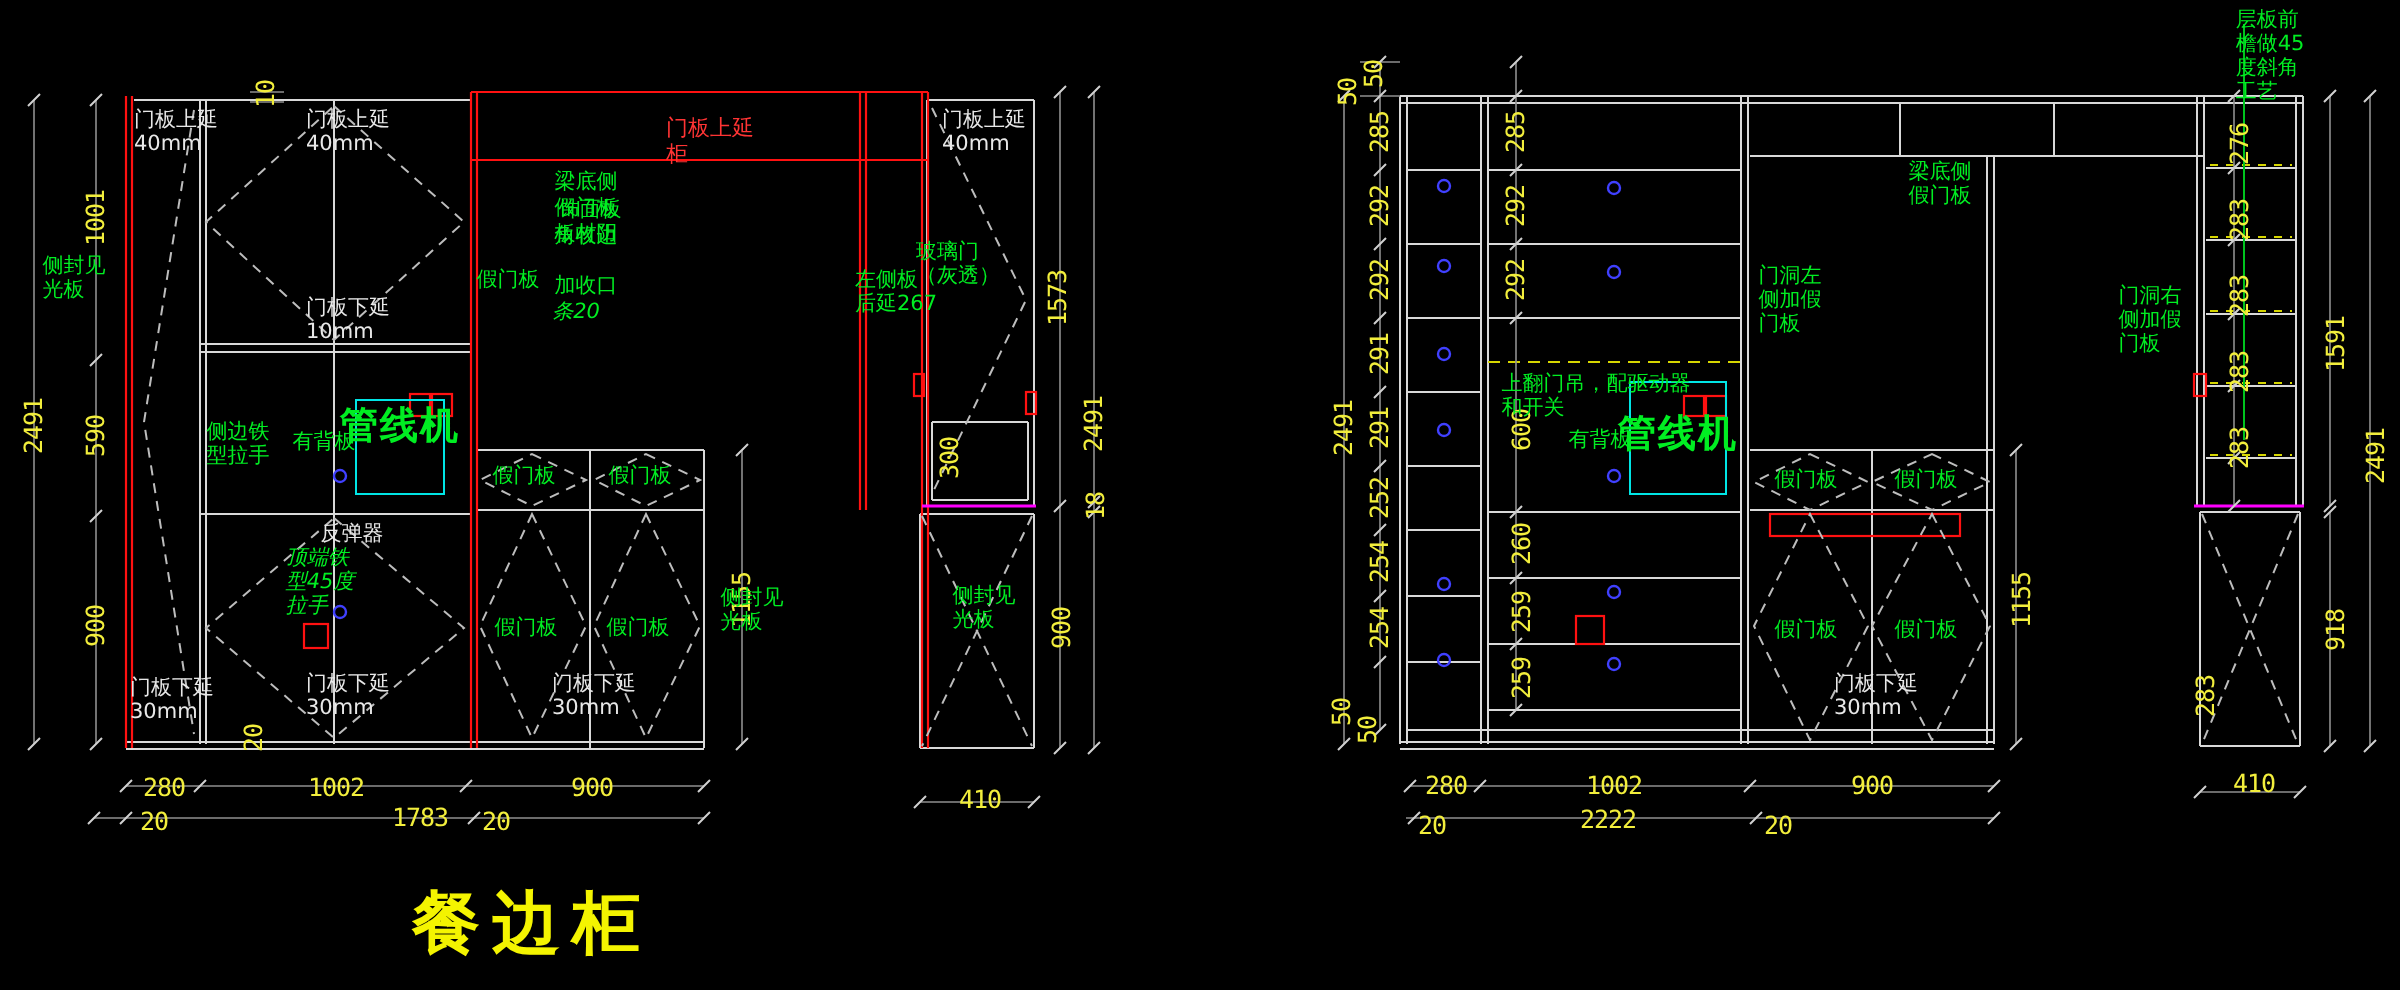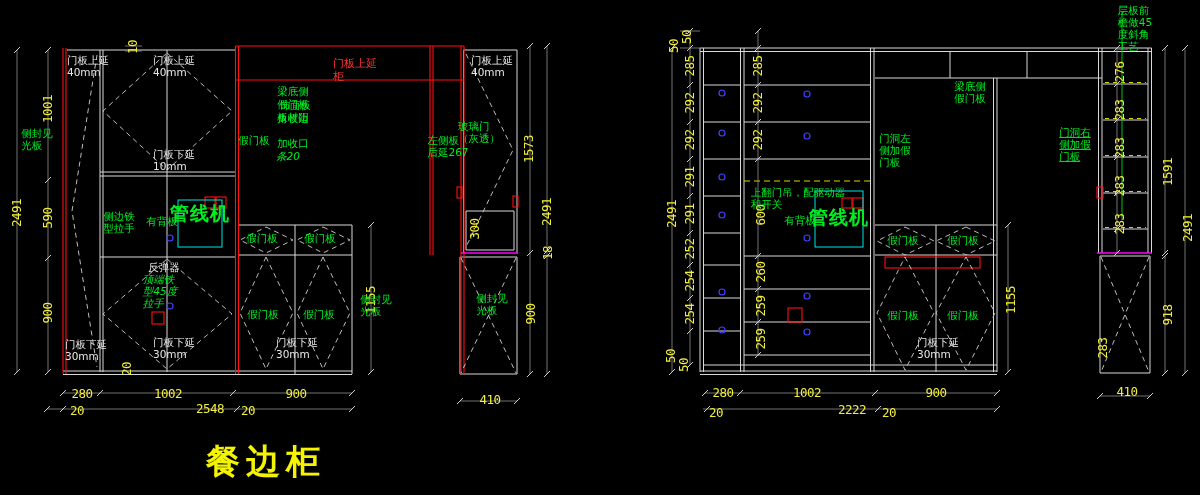--- a/index.html
+++ b/index.html
@@ -181,38 +181,38 @@
       <span class="lbl dim" style="left: 17px; top: 213px; transform: translate(-50%, -50%) rotate(-90deg);">2491</span>
       <span class="lbl dim" style="left: 48px; top: 109px; transform: translate(-50%, -50%) rotate(-90deg);">1001</span>
       <span class="lbl dim" style="left: 48px; top: 218px; transform: translate(-50%, -50%) rotate(-90deg);">590</span>
       <span class="lbl dim" style="left: 48px; top: 313px; transform: translate(-50%, -50%) rotate(-90deg);">900</span>
       <span class="lbl dim" style="left: 133px; top: 47px; transform: translate(-50%, -50%) rotate(-90deg);">10</span>
       <span class="lbl dim" style="left: 127px; top: 369px; transform: translate(-50%, -50%) rotate(-90deg);">20</span>
       <span class="lbl dim" style="left: 82px; top: 394px; transform: translate(-50%, -50%);">280</span>
       <span class="lbl dim" style="left: 168px; top: 394px; transform: translate(-50%, -50%);">1002</span>
       <span class="lbl dim" style="left: 296px; top: 394px; transform: translate(-50%, -50%);">900</span>
       <span class="lbl dim" style="left: 77px; top: 411px; transform: translate(-50%, -50%);">20</span>
-      <span class="lbl dim" style="left: 210px; top: 409px; transform: translate(-50%, -50%);">2548</span>
+      <span class="lbl dim" style="left: 210px; top: 409px; transform: translate(-50%, -50%);">1783</span>
       <span class="lbl dim" style="left: 248px; top: 411px; transform: translate(-50%, -50%);">20</span>
       <span class="lbl dim" style="left: 529px; top: 149px; transform: translate(-50%, -50%) rotate(-90deg);">1573</span>
       <span class="lbl dim" style="left: 547px; top: 212px; transform: translate(-50%, -50%) rotate(-90deg);">2491</span>
       <span class="lbl dim" style="left: 548px; top: 253px; transform: translate(-50%, -50%) rotate(-90deg);">18</span>
       <span class="lbl dim" style="left: 475px; top: 229px; transform: translate(-50%, -50%) rotate(-90deg);">300</span>
       <span class="lbl dim" style="left: 531px; top: 314px; transform: translate(-50%, -50%) rotate(-90deg);">900</span>
       <span class="lbl dim" style="left: 371px; top: 300px; transform: translate(-50%, -50%) rotate(-90deg);">1155</span>
       <span class="lbl dim" style="left: 490px; top: 400px; transform: translate(-50%, -50%);">410</span>
       <span class="lbl wht" style="left: 88px; top: 66px; transform: translate(-50%, -50%);">门板上延
 40mm</span>
       <span class="lbl wht" style="left: 174px; top: 66px; transform: translate(-50%, -50%);">门板上延
 40mm</span>
       <span class="lbl wht" style="left: 174px; top: 160px; transform: translate(-50%, -50%);">门板下延
 10mm</span>
       <span class="lbl wht" style="left: 492px; top: 66px; transform: translate(-50%, -50%);">门板上延
 40mm</span>
-      <span class="lbl wht" style="left: 164px; top: 267px; transform: translate(-50%, -50%);">反弹器</span>
+      <span class="lbl wht" style="left: 176px; top: 267px; transform: translate(-50%, -50%);">反弹器</span>
       <span class="lbl wht" style="left: 86px; top: 350px; transform: translate(-50%, -50%);">门板下延
 30mm</span>
       <span class="lbl wht" style="left: 174px; top: 348px; transform: translate(-50%, -50%);">门板下延
 30mm</span>
       <span class="lbl wht" style="left: 297px; top: 348px; transform: translate(-50%, -50%);">门板下延
 30mm</span>
       <span class="lbl red" style="left: 355px; top: 71px; transform: translate(-50%, -50%);">门板上延
 柜</span>
       <span class="lbl grn" style="left: 37px; top: 139px; transform: translate(-50%, -50%);">侧封见
 光板</span>
@@ -262,21 +262,21 @@
       <span class="lbl dim" style="left: 758px; top: 103px; transform: translate(-50%, -50%) rotate(-90deg);">292</span>
       <span class="lbl dim" style="left: 758px; top: 140px; transform: translate(-50%, -50%) rotate(-90deg);">292</span>
       <span class="lbl dim" style="left: 761px; top: 215px; transform: translate(-50%, -50%) rotate(-90deg);">600</span>
       <span class="lbl dim" style="left: 761px; top: 272px; transform: translate(-50%, -50%) rotate(-90deg);">260</span>
       <span class="lbl dim" style="left: 761px; top: 306px; transform: translate(-50%, -50%) rotate(-90deg);">259</span>
       <span class="lbl dim" style="left: 761px; top: 339px; transform: translate(-50%, -50%) rotate(-90deg);">259</span>
       <span class="lbl dim" style="left: 723px; top: 393px; transform: translate(-50%, -50%);">280</span>
       <span class="lbl dim" style="left: 807px; top: 393px; transform: translate(-50%, -50%);">1002</span>
       <span class="lbl dim" style="left: 936px; top: 393px; transform: translate(-50%, -50%);">900</span>
       <span class="lbl dim" style="left: 716px; top: 413px; transform: translate(-50%, -50%);">20</span>
-      <span class="lbl dim" style="left: 852px; top: 410px; transform: translate(-50%, -50%);">2222</span>
+      <span class="lbl dim" style="left: 804px; top: 410px; transform: translate(-50%, -50%);">2222</span>
       <span class="lbl dim" style="left: 889px; top: 413px; transform: translate(-50%, -50%);">20</span>
       <span class="lbl dim" style="left: 1011px; top: 300px; transform: translate(-50%, -50%) rotate(-90deg);">1155</span>
       <span class="lbl dim" style="left: 1120px; top: 72px; transform: translate(-50%, -50%) rotate(-90deg);">276</span>
       <span class="lbl dim" style="left: 1120px; top: 110px; transform: translate(-50%, -50%) rotate(-90deg);">283</span>
       <span class="lbl dim" style="left: 1120px; top: 148px; transform: translate(-50%, -50%) rotate(-90deg);">283</span>
       <span class="lbl dim" style="left: 1120px; top: 186px; transform: translate(-50%, -50%) rotate(-90deg);">283</span>
       <span class="lbl dim" style="left: 1120px; top: 224px; transform: translate(-50%, -50%) rotate(-90deg);">283</span>
       <span class="lbl dim" style="left: 1103px; top: 348px; transform: translate(-50%, -50%) rotate(-90deg);">283</span>
       <span class="lbl dim" style="left: 1168px; top: 172px; transform: translate(-50%, -50%) rotate(-90deg);">1591</span>
       <span class="lbl dim" style="left: 1188px; top: 228px; transform: translate(-50%, -50%) rotate(-90deg);">2491</span>
@@ -284,21 +284,21 @@
       <span class="lbl dim" style="left: 1127px; top: 392px; transform: translate(-50%, -50%);">410</span>
       <span class="lbl grn" style="left: 798px; top: 198px; transform: translate(-50%, -50%);">上翻门吊，配驱动器
 和开关</span>
       <span class="lbl grn" style="left: 800px; top: 220px; transform: translate(-50%, -50%);">有背板</span>
       <span class="lbl grn big" style="left: 839px; top: 218px; transform: translate(-50%, -50%);">管线机</span>
       <span class="lbl grn" style="left: 970px; top: 92px; transform: translate(-50%, -50%);">梁底侧
 假门板</span>
       <span class="lbl grn" style="left: 895px; top: 150px; transform: translate(-50%, -50%);">门洞左
 侧加假
 门板</span>
-      <span class="lbl grn" style="left: 1075px; top: 144px; transform: translate(-50%, -50%); text-decoration: underline;">门洞右
+      <span class="lbl grn" style="left: 1075px; top: 160px; transform: translate(-50%, -50%);">门洞右
 侧加假
 门板</span>
       <span class="lbl grn" style="left: 1135px; top: 28px; transform: translate(-50%, -50%);">层板前
 檐做45
 度斜角
 工艺</span>
       <span class="lbl grn" style="left: 903px; top: 240px; transform: translate(-50%, -50%);">假门板</span>
       <span class="lbl grn" style="left: 963px; top: 240px; transform: translate(-50%, -50%);">假门板</span>
       <span class="lbl grn" style="left: 903px; top: 315px; transform: translate(-50%, -50%);">假门板</span>
       <span class="lbl grn" style="left: 963px; top: 315px; transform: translate(-50%, -50%);">假门板</span>

